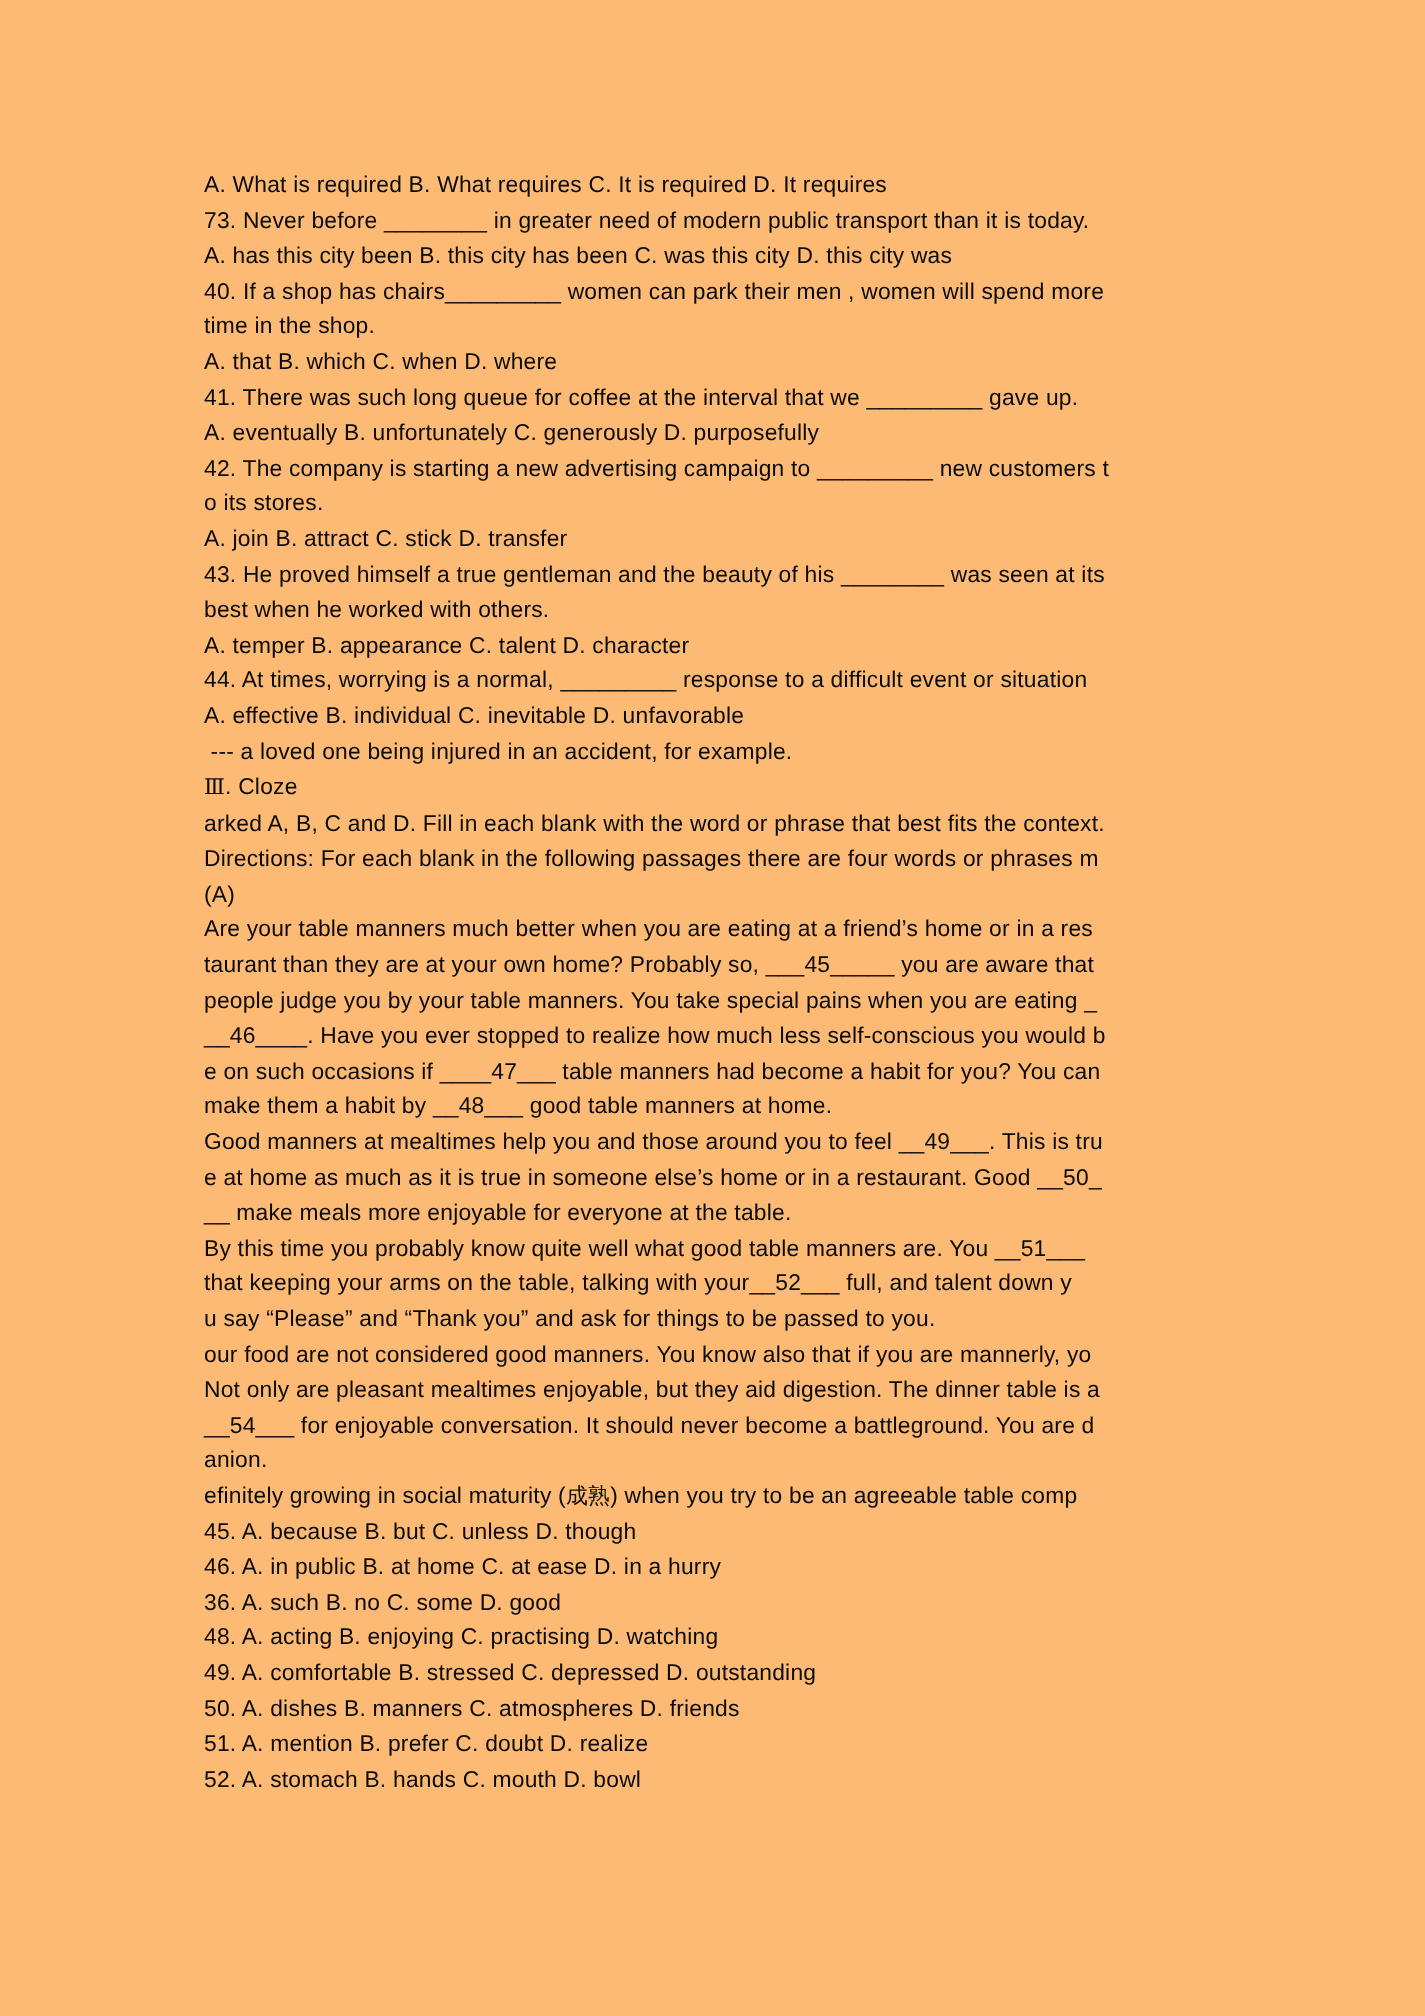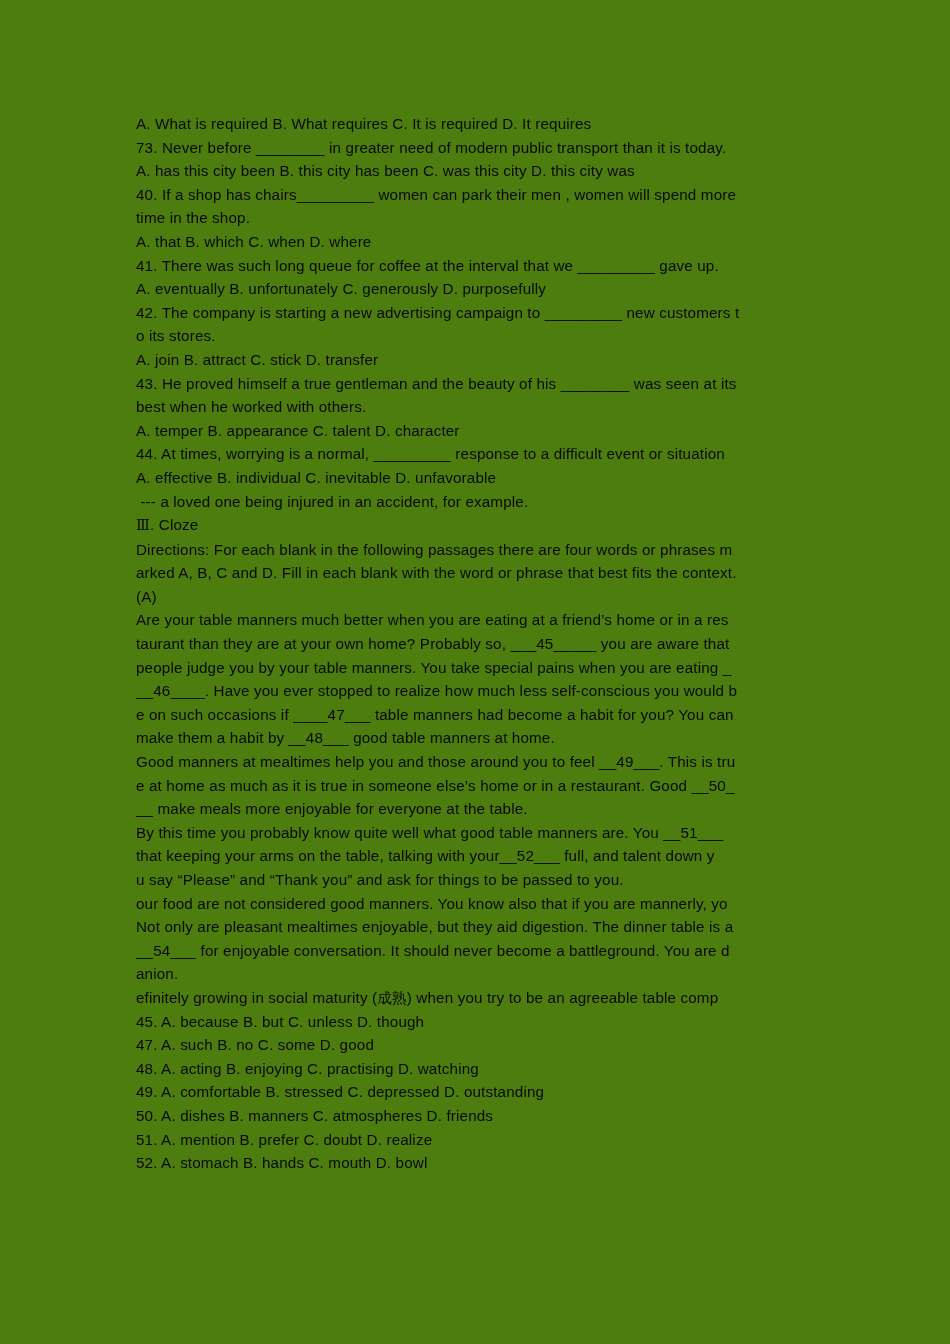--- a/index.html
+++ b/index.html
@@ -15,21 +15,21 @@
     font-family: "Liberation Sans", sans-serif;
     color: #0a0a0a;
     -webkit-font-smoothing: antialiased;
   }
   #page {
     position: absolute;
     left: 0;
     top: 0;
     width: 950px;
     height: 1344px;
-    background: #4d7c0f;
+    background: #fdba74;
     overflow: hidden;
   }
   #text-column {
     position: absolute;
     left: 136px;
     top: 112px;
     width: 690px;
   }
   .doc-line {
     font-size: 15.2px;
@@ -67,41 +67,42 @@
       <div class="doc-line">42. The company is starting a new advertising campaign to _________ new customers t</div>
       <div class="doc-line">o its stores.</div>
       <div class="doc-line">A. join B. attract C. stick D. transfer</div>
       <div class="doc-line">43. He proved himself a true gentleman and the beauty of his ________ was seen at its</div>
       <div class="doc-line">best when he worked with others.</div>
       <div class="doc-line">A. temper B. appearance C. talent D. character</div>
       <div class="doc-line">44. At times, worrying is a normal, _________ response to a difficult event or situation</div>
       <div class="doc-line">A. effective B. individual C. inevitable D. unfavorable</div>
       <div class="doc-line"> --- a loved one being injured in an accident, for example.</div>
       <div class="doc-line"><span class="roman-numeral">Ⅲ</span><span>. Cloze</span></div>
+      <div class="doc-line">arked A, B, C and D. Fill in each blank with the word or phrase that best fits the context.</div>
       <div class="doc-line">Directions: For each blank in the following passages there are four words or phrases m</div>
-      <div class="doc-line">arked A, B, C and D. Fill in each blank with the word or phrase that best fits the context.</div>
       <div class="doc-line">(A)</div>
       <div class="doc-line">Are your table manners much better when you are eating at a friend’s home or in a res</div>
       <div class="doc-line">taurant than they are at your own home? Probably so, ___45_____ you are aware that</div>
       <div class="doc-line">people judge you by your table manners. You take special pains when you are eating _</div>
       <div class="doc-line">__46____. Have you ever stopped to realize how much less self-conscious you would b</div>
       <div class="doc-line">e on such occasions if ____47___ table manners had become a habit for you? You can</div>
       <div class="doc-line">make them a habit by __48___ good table manners at home.</div>
       <div class="doc-line">Good manners at mealtimes help you and those around you to feel __49___. This is tru</div>
       <div class="doc-line">e at home as much as it is true in someone else’s home or in a restaurant. Good __50_</div>
       <div class="doc-line">__ make meals more enjoyable for everyone at the table.</div>
       <div class="doc-line">By this time you probably know quite well what good table manners are. You __51___</div>
       <div class="doc-line">that keeping your arms on the table, talking with your__52___ full, and talent down y</div>
       <div class="doc-line">u say “Please” and “Thank you” and ask for things to be passed to you.</div>
       <div class="doc-line">our food are not considered good manners. You know also that if you are mannerly, yo</div>
       <div class="doc-line">Not only are pleasant mealtimes enjoyable, but they aid digestion. The dinner table is a</div>
       <div class="doc-line">__54___ for enjoyable conversation. It should never become a battleground. You are d</div>
       <div class="doc-line">anion.</div>
       <div class="doc-line"><span>efinitely growing in social maturity (</span><span class="cjk">成熟</span><span>) when you try to be an agreeable table comp</span></div>
       <div class="doc-line">45. A. because B. but C. unless D. though</div>
-      <div class="doc-line">47. A. such B. no C. some D. good</div>
+      <div class="doc-line">46. A. in public B. at home C. at ease D. in a hurry</div>
+      <div class="doc-line">36. A. such B. no C. some D. good</div>
       <div class="doc-line">48. A. acting B. enjoying C. practising D. watching</div>
       <div class="doc-line">49. A. comfortable B. stressed C. depressed D. outstanding</div>
       <div class="doc-line">50. A. dishes B. manners C. atmospheres D. friends</div>
       <div class="doc-line">51. A. mention B. prefer C. doubt D. realize</div>
       <div class="doc-line">52. A. stomach B. hands C. mouth D. bowl</div>
     </div>
 </div>
 
 </body></html>

